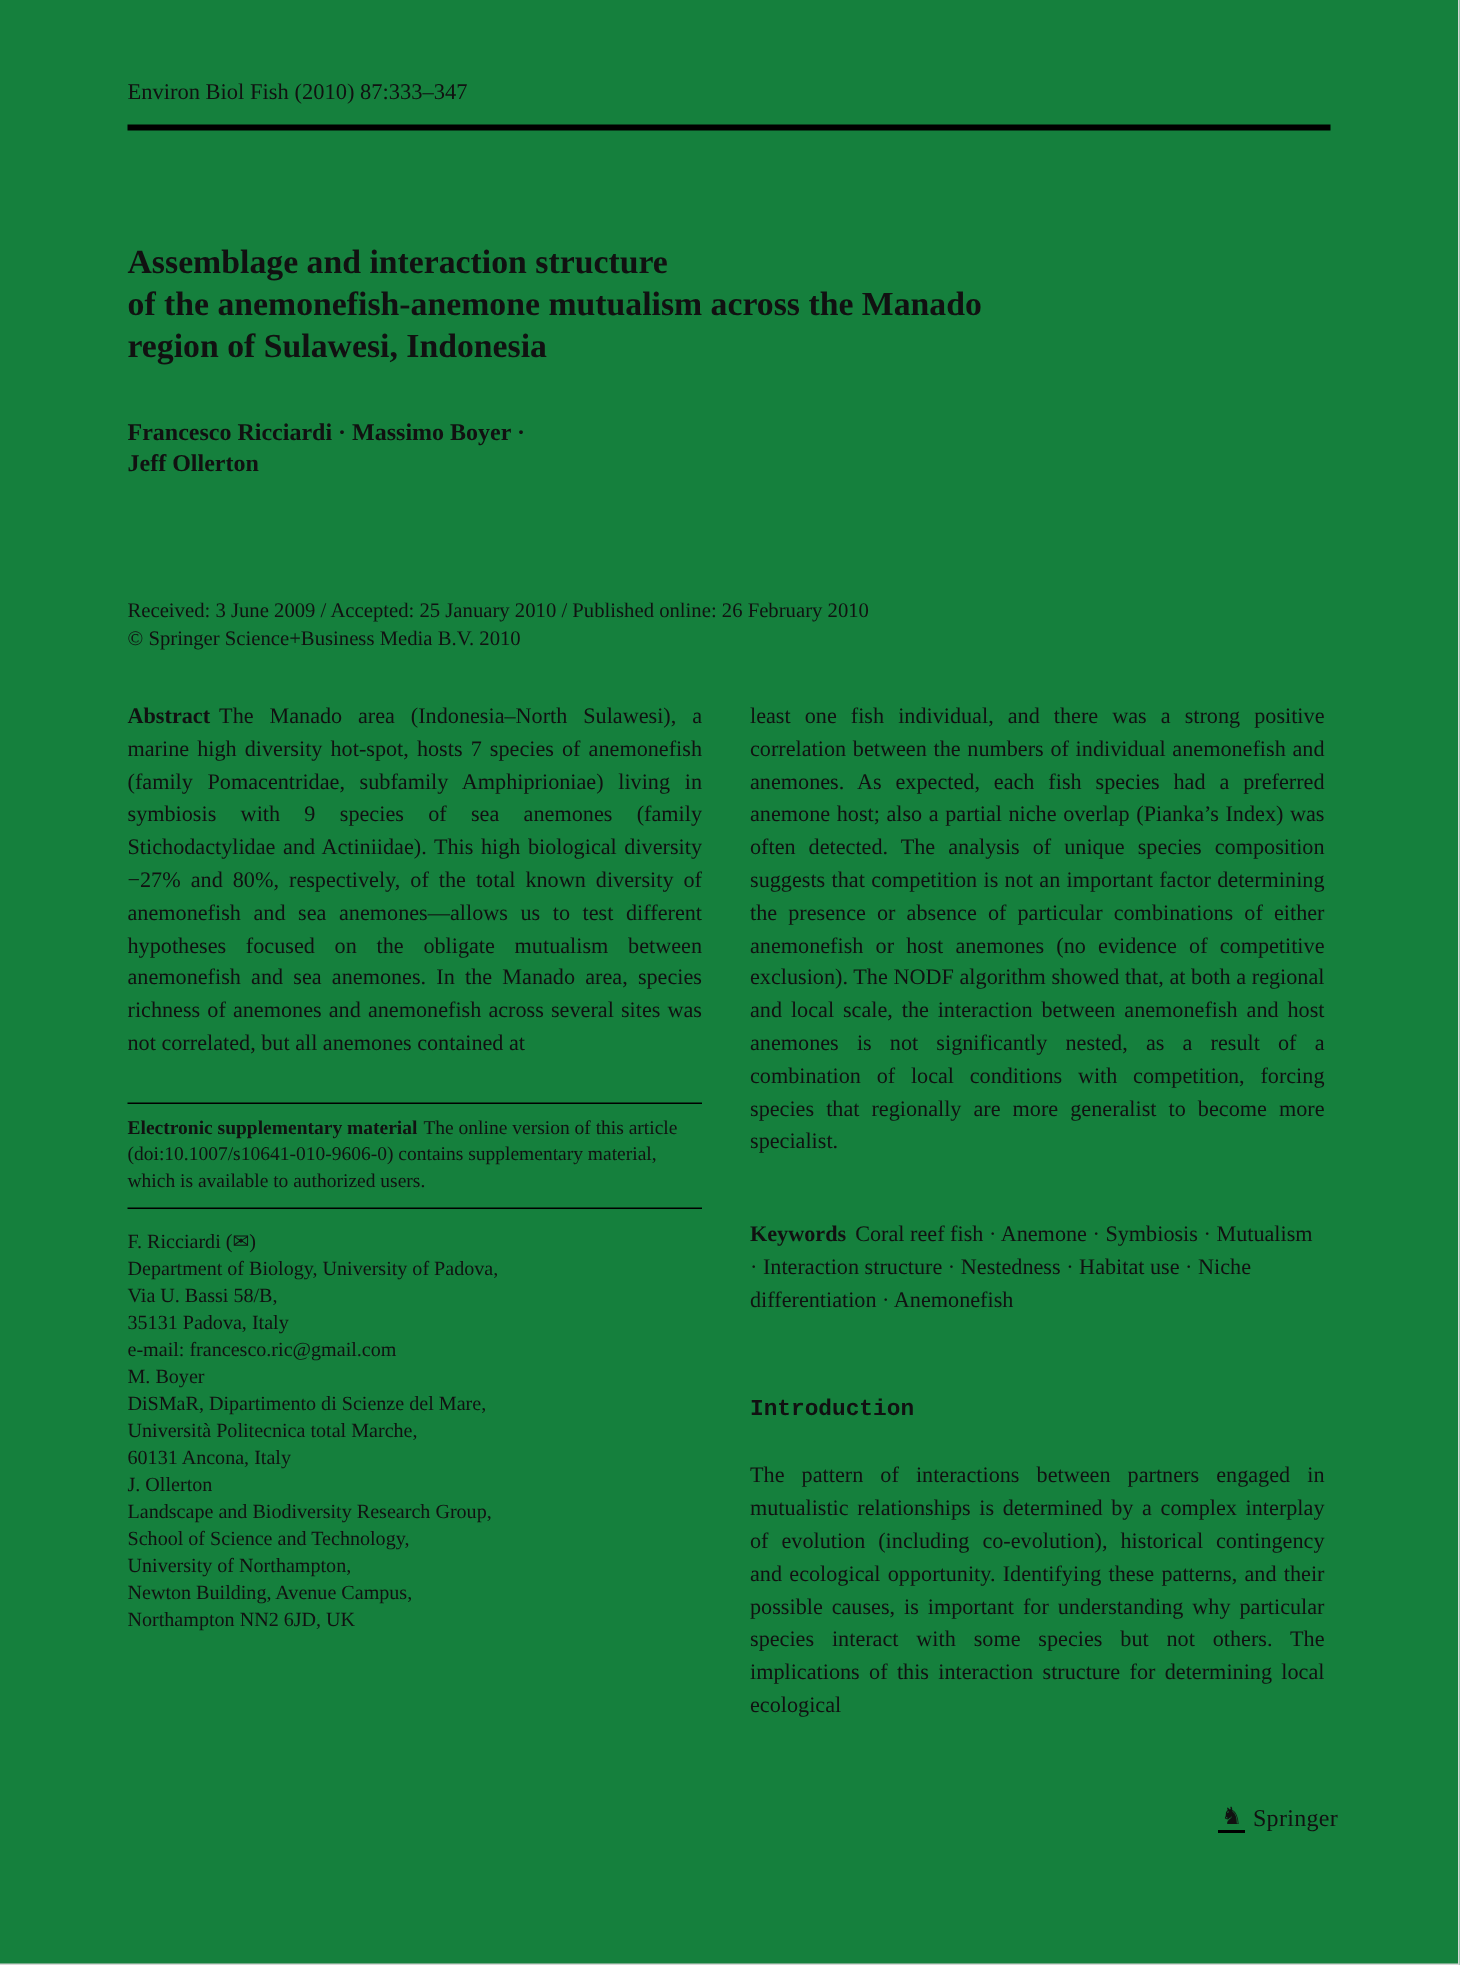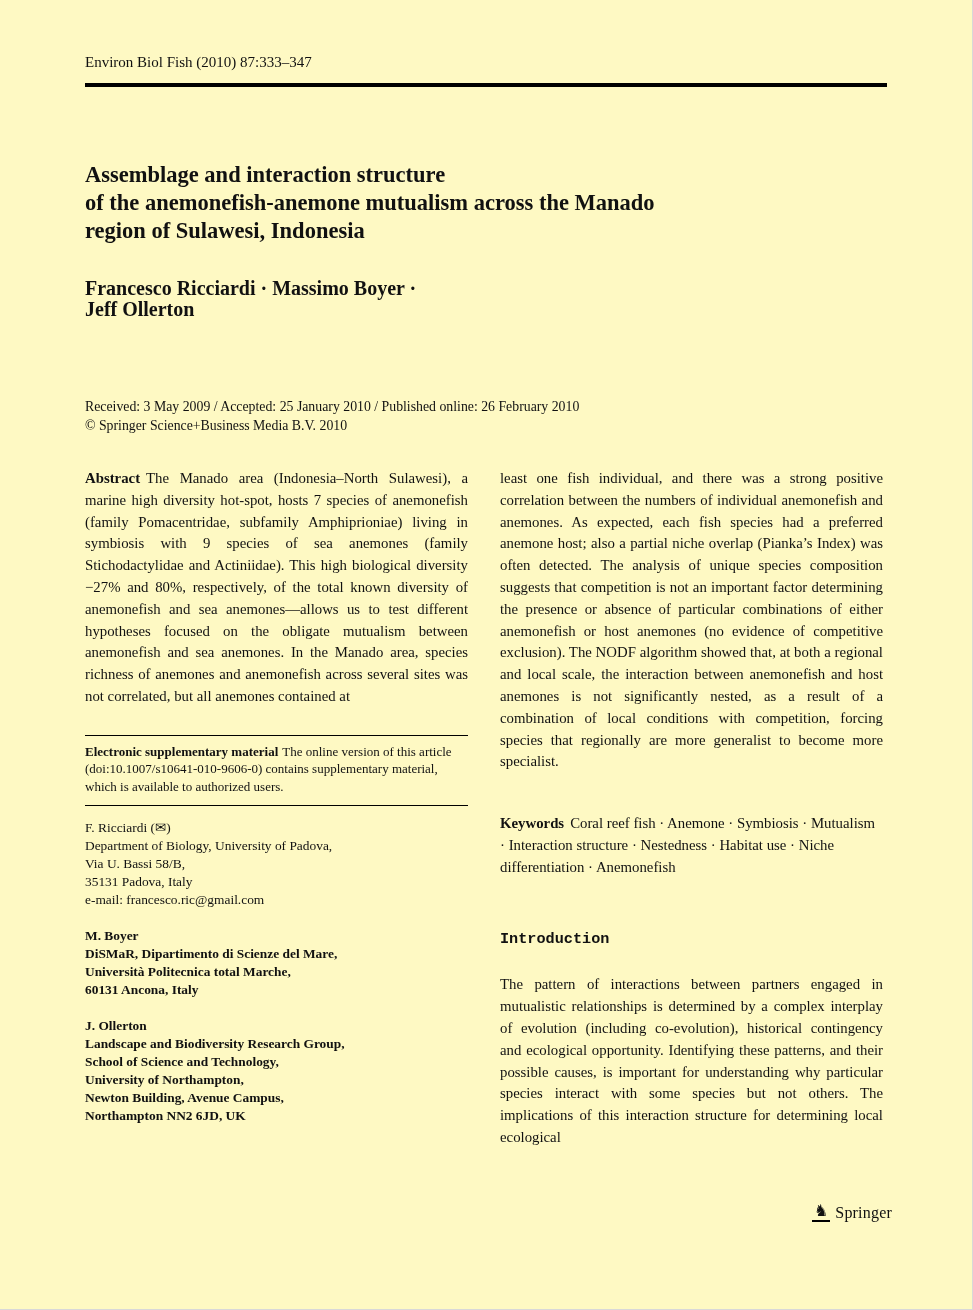--- a/index.html
+++ b/index.html
@@ -1,50 +1,50 @@
 <!DOCTYPE html>
 <html><head>
 <meta charset="utf-8">
 <style>
   html, body { margin: 0; padding: 0; background: #e9e9e9; }
   .page {
     position: relative;
     width: 973px;
     height: 1310px;
     margin: 0 auto;
-    background: #fef9c3;
+    background: #15803d;
     color: #111;
     font-family: "Liberation Serif", "DejaVu Serif", serif;
     box-sizing: border-box;
     border-right: 1px solid #d8d8d8;
     border-bottom: 1px solid #d8d8d8;
     overflow: hidden;
   }
   .content { padding: 0 85px; }
   .journal-header { padding-top: 52px; font-size: 15px; line-height: 20px; }
   .thick-rule { height: 4px; background: #000; margin-top: 11px; }
   .title { margin-top: 74px; font-size: 22.5px; font-weight: bold; line-height: 28px; }
-  .authors { margin-top: 33px; font-size: 20px; font-weight: bold; line-height: 21px; }
+  .authors { margin-top: 33px; font-size: 16px; font-weight: bold; line-height: 21px; }
   .meta { margin-top: 77px; font-size: 13.8px; line-height: 19px; }
   .columns { margin-top: 33px; display: flex; gap: 32px; }
   .col { width: 383px; font-size: 14.8px; line-height: 21.8px; }
   .para { text-align: justify; margin: 0; }
   .lead-bold { font-weight: bold; margin-right: 6px; }
   .esm-box {
     margin-top: 27px;
     border-top: 1.5px solid #000;
     border-bottom: 1.5px solid #000;
     padding: 7px 0 9px;
     font-size: 13px;
     line-height: 17.6px;
     text-align: left;
   }
   .esm-box .lead-bold { margin-right: 4px; }
   .addr-block { margin-top: 13px; font-size: 13.4px; line-height: 18px; }
-  .addr-block + .addr-block { margin-top: 18px; font-weight: bold; }
+  .addr-block + .addr-block { margin-top: 0; }
   .kw { margin-top: 40px; text-align: left; }
   .section-heading { margin: 50px 0 0 0; font-size: 15.2px; font-weight: bold; font-family: Liberation Mono, monospace; }
   .intro-para { margin-top: 24px; }
   .springer {
     position: absolute;
     top: 1203px;
     right: 80px;
     display: flex;
     align-items: center;
     gap: 5px;
@@ -76,21 +76,21 @@
       <span class="line">of the anemonefish-anemone mutualism across the Manado</span>
       <span class="line">region of Sulawesi, Indonesia</span>
     </h1>
 
     <div class="authors">
       <span class="line">Francesco Ricciardi · Massimo Boyer ·</span>
       <span class="line">Jeff Ollerton</span>
     </div>
 
     <div class="meta">
-      <span class="line">Received: 3 May 2009 / Accepted: 25 January 2010 / Published online: 26 February 2010</span>
+      <span class="line">Received: 3 June 2009 / Accepted: 25 January 2010 / Published online: 26 February 2010</span>
       <span class="line">© Springer Science+Business Media B.V. 2010</span>
     </div>
 
     <div class="columns">
 
       <div class="col">
         <p class="para">
           <span class="lead-bold">Abstract</span><span>The Manado area (Indonesia–North Sulawesi), a marine high diversity hot-spot, hosts 7 species of anemonefish (family Pomacentridae, subfamily Amphiprioniae) living in symbiosis with 9 species of sea anemones (family Stichodactylidae and Actiniidae). This high biological diversity −27% and 80%, respectively, of the total known diversity of anemonefish and sea anemones—allows us to test different hypotheses focused on the obligate mutualism between anemonefish and sea anemones. In the Manado area, species richness of anemones and anemonefish across several sites was not correlated, but all anemones contained at</span>
         </p>
 

